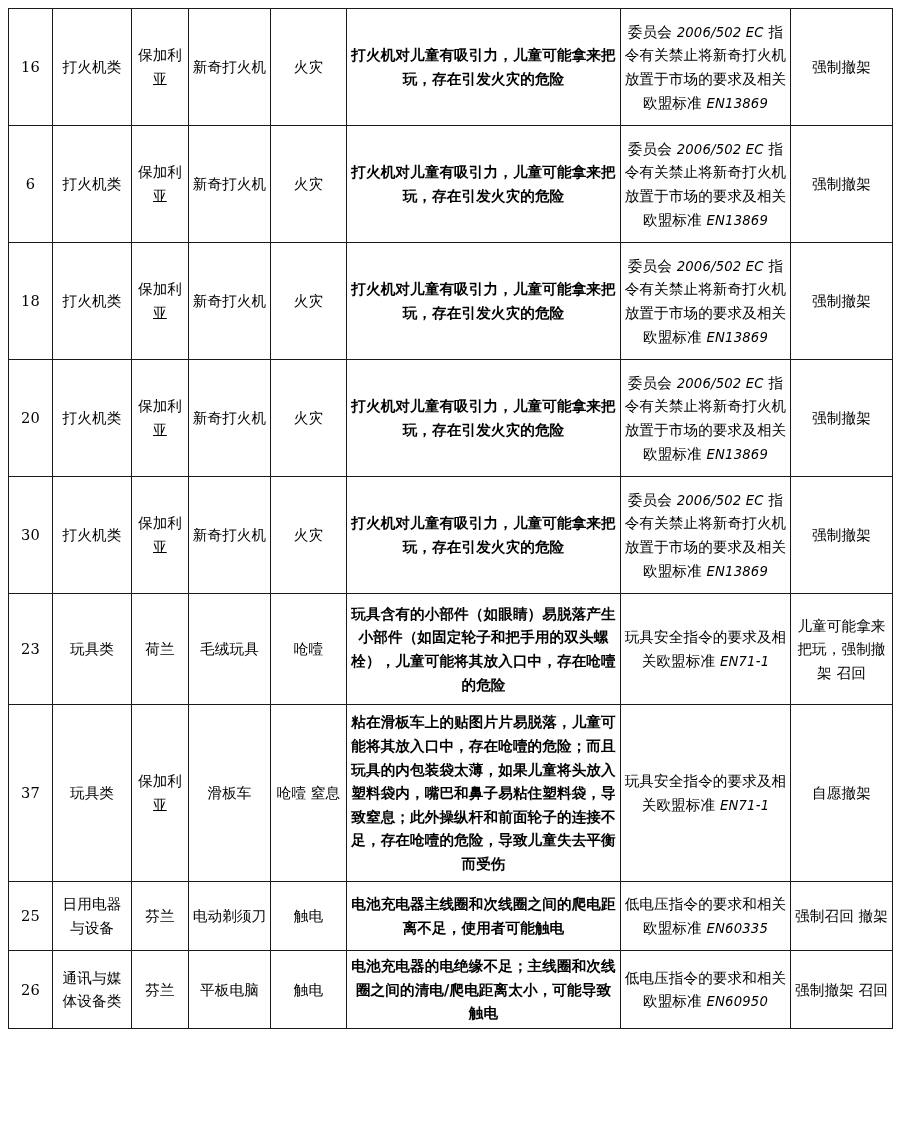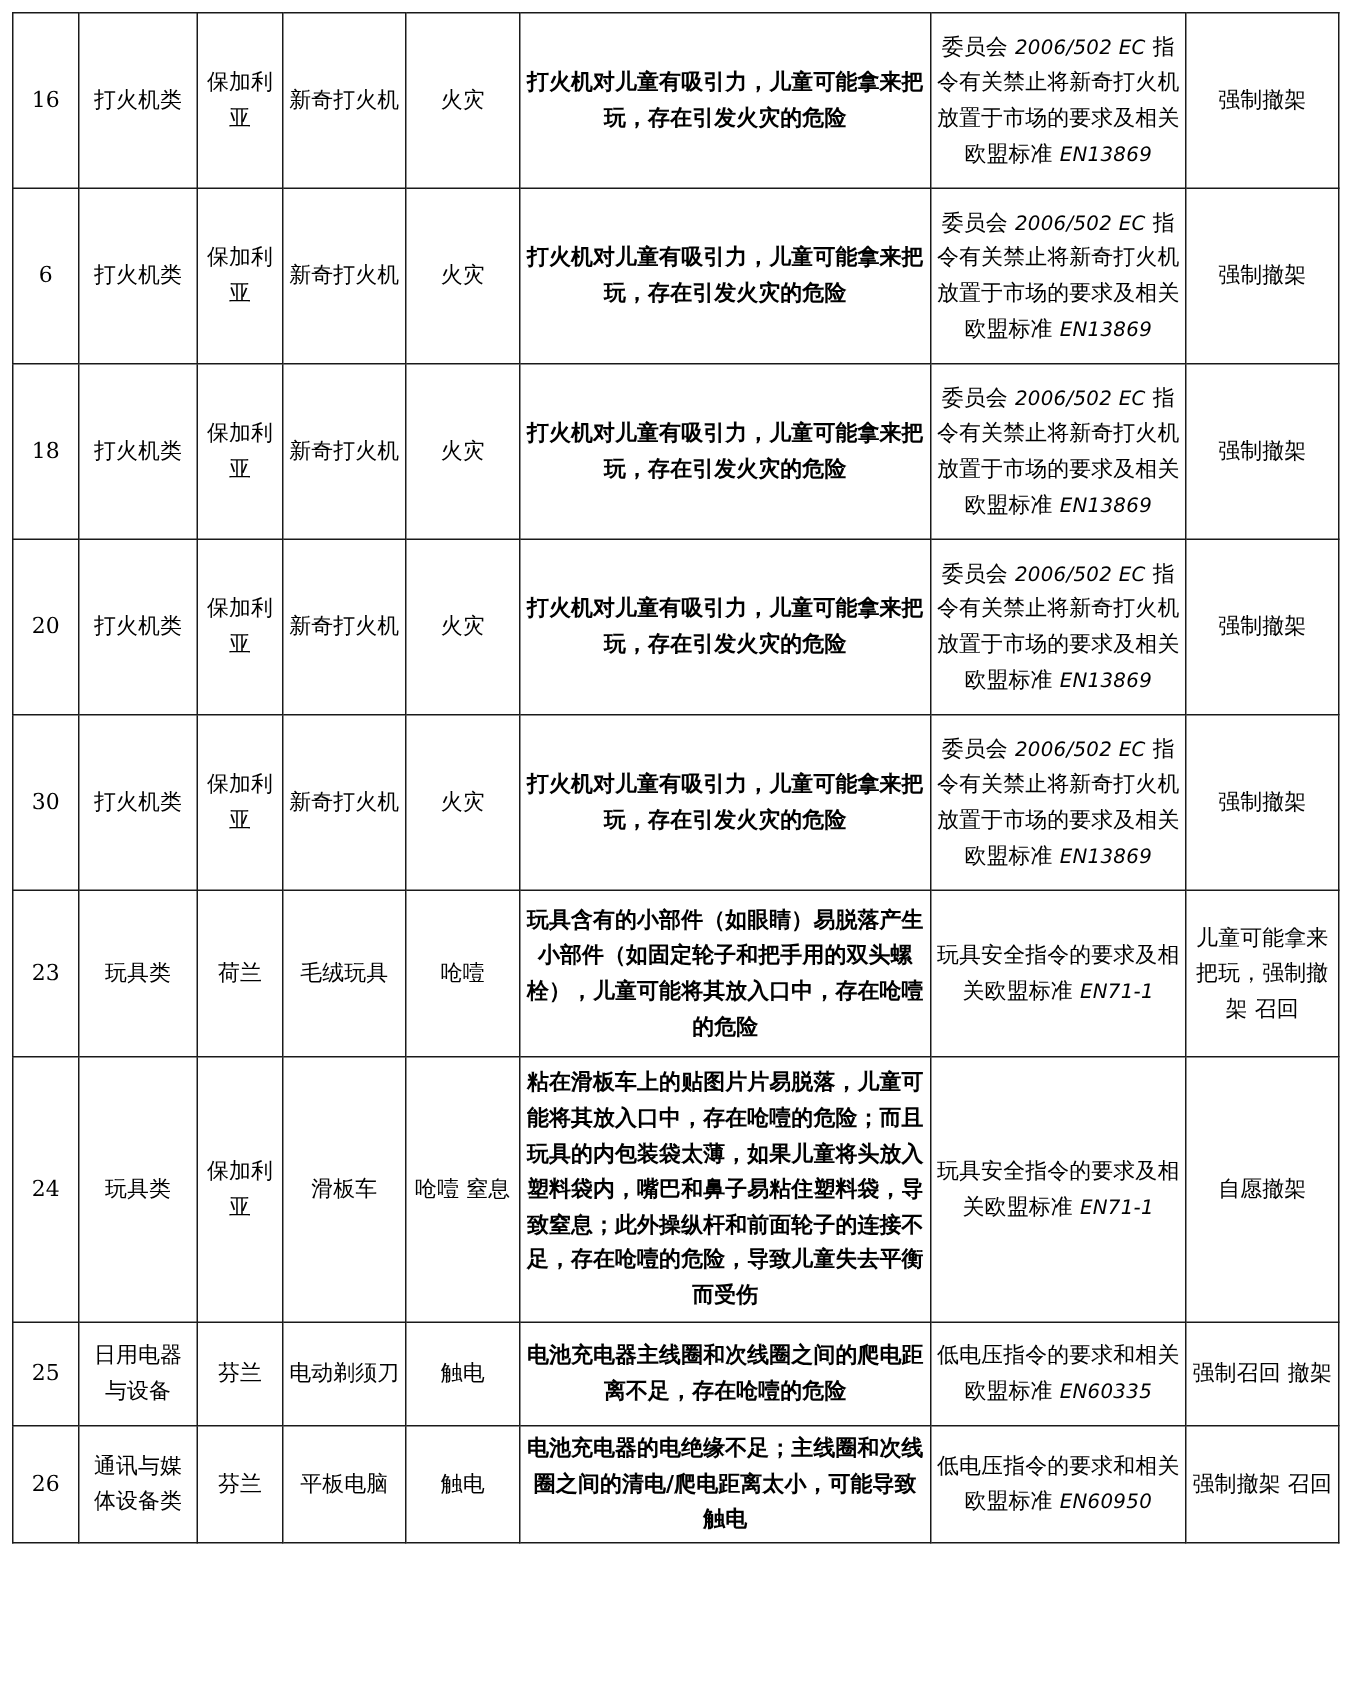--- a/index.html
+++ b/index.html
@@ -167,37 +167,37 @@
         <td>玩具类</td>
         <td>荷兰</td>
         <td>毛绒玩具</td>
         <td>呛噎</td>
         <td class="desc">玩具含有的小部件（如眼睛）易脱落产生小部件（如固定轮子和把手用的双头螺栓），儿童可能将其放入口中，存在呛噎的危险</td>
         <td class="reg"><span></span><span class="lat"></span><span>玩具安全指令的要求及相关欧盟标准 </span><span class="lat">EN71-1</span></td>
         <td class="measure">儿童可能拿来把玩，强制撤架 召回</td>
       </tr>
 
       <tr class="r-scooter">
-        <td class="idx">24</td>
+        <td class="idx">37</td>
         <td>玩具类</td>
         <td>保加利亚</td>
         <td>滑板车</td>
         <td>呛噎 窒息</td>
         <td class="desc">粘在滑板车上的贴图片片易脱落，儿童可能将其放入口中，存在呛噎的危险；而且玩具的内包装袋太薄，如果儿童将头放入塑料袋内，嘴巴和鼻子易粘住塑料袋，导致窒息；此外操纵杆和前面轮子的连接不足，存在呛噎的危险，导致儿童失去平衡而受伤</td>
         <td class="reg"><span></span><span class="lat"></span><span>玩具安全指令的要求及相关欧盟标准 </span><span class="lat">EN71-1</span></td>
         <td class="measure">自愿撤架</td>
       </tr>
 
       <tr class="r-shaver">
         <td class="idx">25</td>
         <td>日用电器与设备</td>
         <td>芬兰</td>
         <td>电动剃须刀</td>
         <td>触电</td>
-        <td class="desc">电池充电器主线圈和次线圈之间的爬电距离不足，存在呛噎的危险</td>
+        <td class="desc">电池充电器主线圈和次线圈之间的爬电距离不足，使用者可能触电</td>
         <td class="reg"><span></span><span class="lat"></span><span>低电压指令的要求和相关欧盟标准 </span><span class="lat">EN60335</span></td>
         <td class="measure">强制召回 撤架</td>
       </tr>
 
       <tr class="r-tablet">
         <td class="idx">26</td>
         <td>通讯与媒体设备类</td>
         <td>芬兰</td>
         <td>平板电脑</td>
         <td>触电</td>

